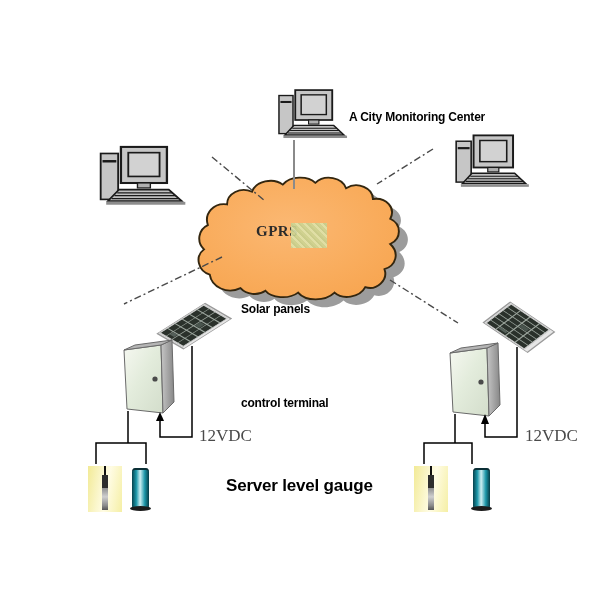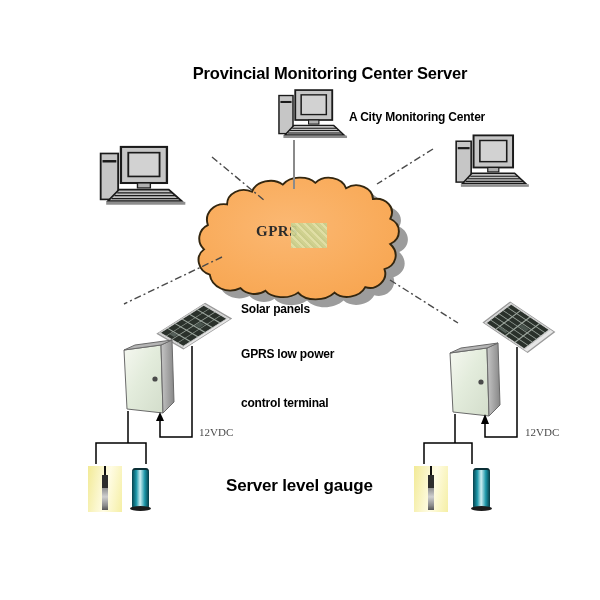--- a/index.html
+++ b/index.html
@@ -6,21 +6,21 @@
   #canvas{position:relative;width:600px;height:600px;background:#ffffff;overflow:hidden;
           font-family:"Liberation Sans",sans-serif;}
   #wires{position:absolute;left:0;top:0;width:600px;height:600px;}
 
   .lbl{position:absolute;color:#000;font-weight:bold;white-space:nowrap;}
   .lbl-big{font-size:16.5px;letter-spacing:-0.2px;}
   .lbl-mid{font-size:12px;letter-spacing:-0.2px;}
   .lbl-sm{font-size:14.5px;letter-spacing:-0.3px;}
 
   .vdc{position:absolute;font-family:"Liberation Serif",serif;font-weight:normal;
-       font-size:11px;color:#4a4a4a;white-space:nowrap;}
+       font-size:17px;color:#4a4a4a;white-space:nowrap;}
 
   .cloud-label{position:absolute;left:256px;top:223px;font-family:"Liberation Serif",serif;
        font-size:15px;color:#2b2b2b;font-weight:bold;letter-spacing:0.5px;}
   .cloud-patch{position:absolute;left:291px;top:223px;width:36px;height:25px;
        background:repeating-linear-gradient(45deg,#ccd594 0 2px,#dde3ab 2px 4px,#c5cf8e 4px 6px);
        opacity:.9;}
 
   
   .glow{position:absolute;width:34px;height:46px;
         background:linear-gradient(100deg,#f2ea96 0%,#fbf7cf 38%,#fffce4 55%,#f5efa5 100%);}
@@ -137,24 +137,22 @@
       <polyline points="517,347 517,437 485,437 485,423"></polyline>
       <polyline points="455,414 455,443"></polyline>
       <polyline points="424,464 424,443 472,443 472,464"></polyline>
     </g>
     <polygon points="481,424 489,424 485,414" fill="#000"></polygon>
   </svg>
 
   <div class="cloud-label">GPRS</div>
   <div class="cloud-patch"></div>
 
-  <div class="lbl lbl-big" style="left:150px;top:64px;width:360px;text-align:center;">Provincial Monitoring Center Server</div>
   <div class="lbl lbl-mid" style="left:349px;top:110px;">A City Monitoring Center</div>
   <div class="lbl lbl-mid" style="left:241px;top:302px;width:132px;text-align:left;">Solar panels</div>
-  <div class="lbl lbl-mid" style="left:241px;top:347px;">GPRS low power</div>
   <div class="lbl lbl-mid" style="left:241px;top:396px;">control terminal</div>
   <div class="lbl lbl-big" style="left:226px;top:476px;font-size:17px;">Server level gauge</div>
 
   <div class="vdc" style="left:199px;top:426px;">12VDC</div>
   <div class="vdc" style="left:525px;top:426px;">12VDC</div>
 
   <div class="glow" style="left:88px;top:466px;">
     <div class="probe-wire"></div>
     <div class="probe-head"></div>
     <div class="probe-body"></div>

